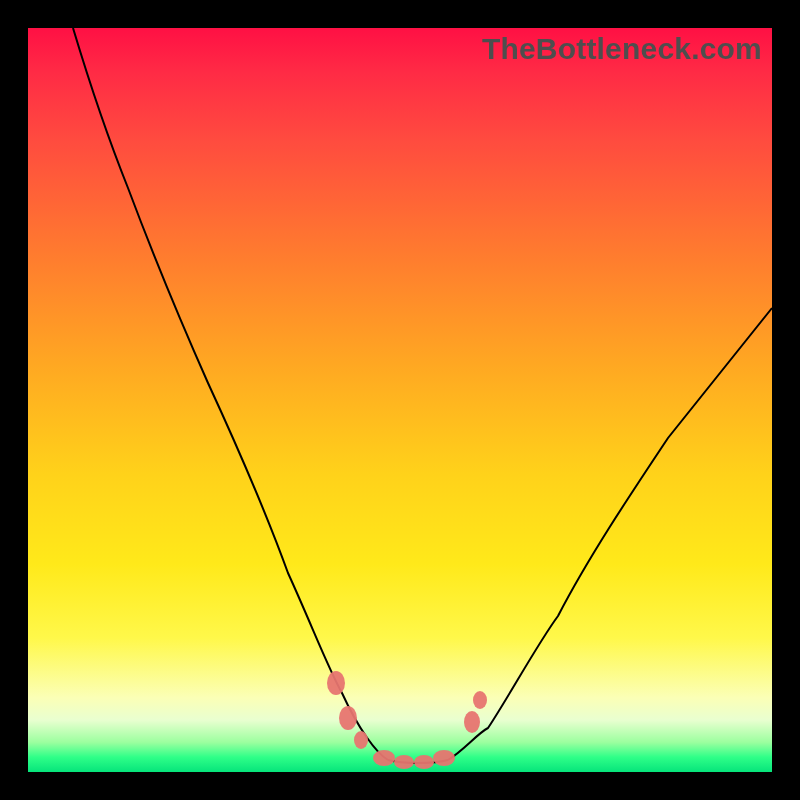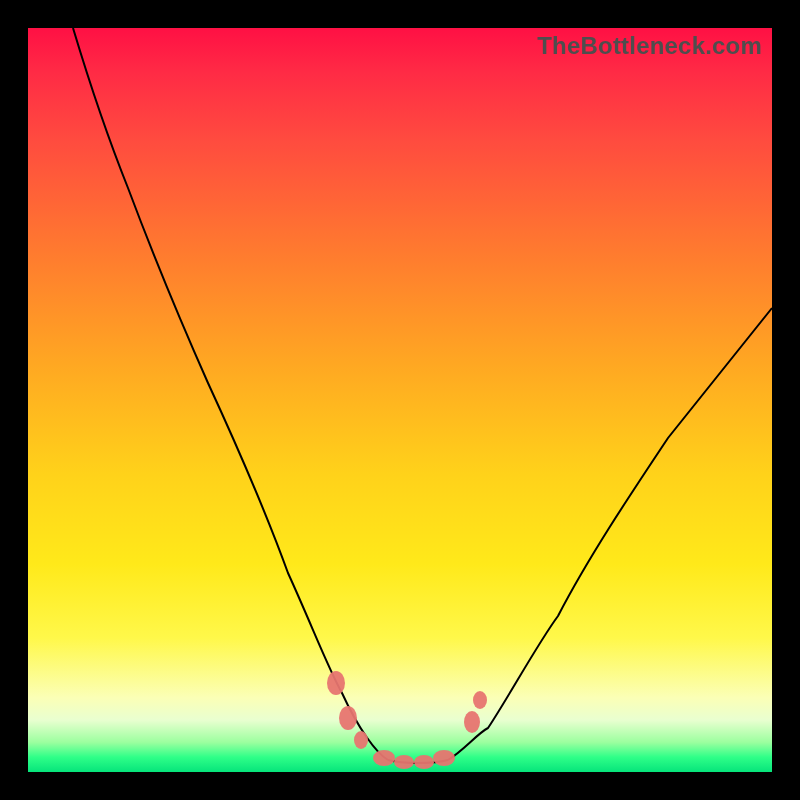--- a/index.html
+++ b/index.html
@@ -46,21 +46,21 @@
       #9cff9f 96%,
       #2fff88 98%,
       #06e47b 100%
     );
   }
   .watermark {
     position: absolute;
     top: 4px;
     right: 10px;
     color: #4e4e4e;
-    font-size: 24px;
+    font-size: 30px;
     font-weight: 600;
     letter-spacing: 0.2px;
     user-select: none;
   }
   svg.curves {
     position: absolute;
     inset: 0;
   }
   .curve {
     fill: none;

